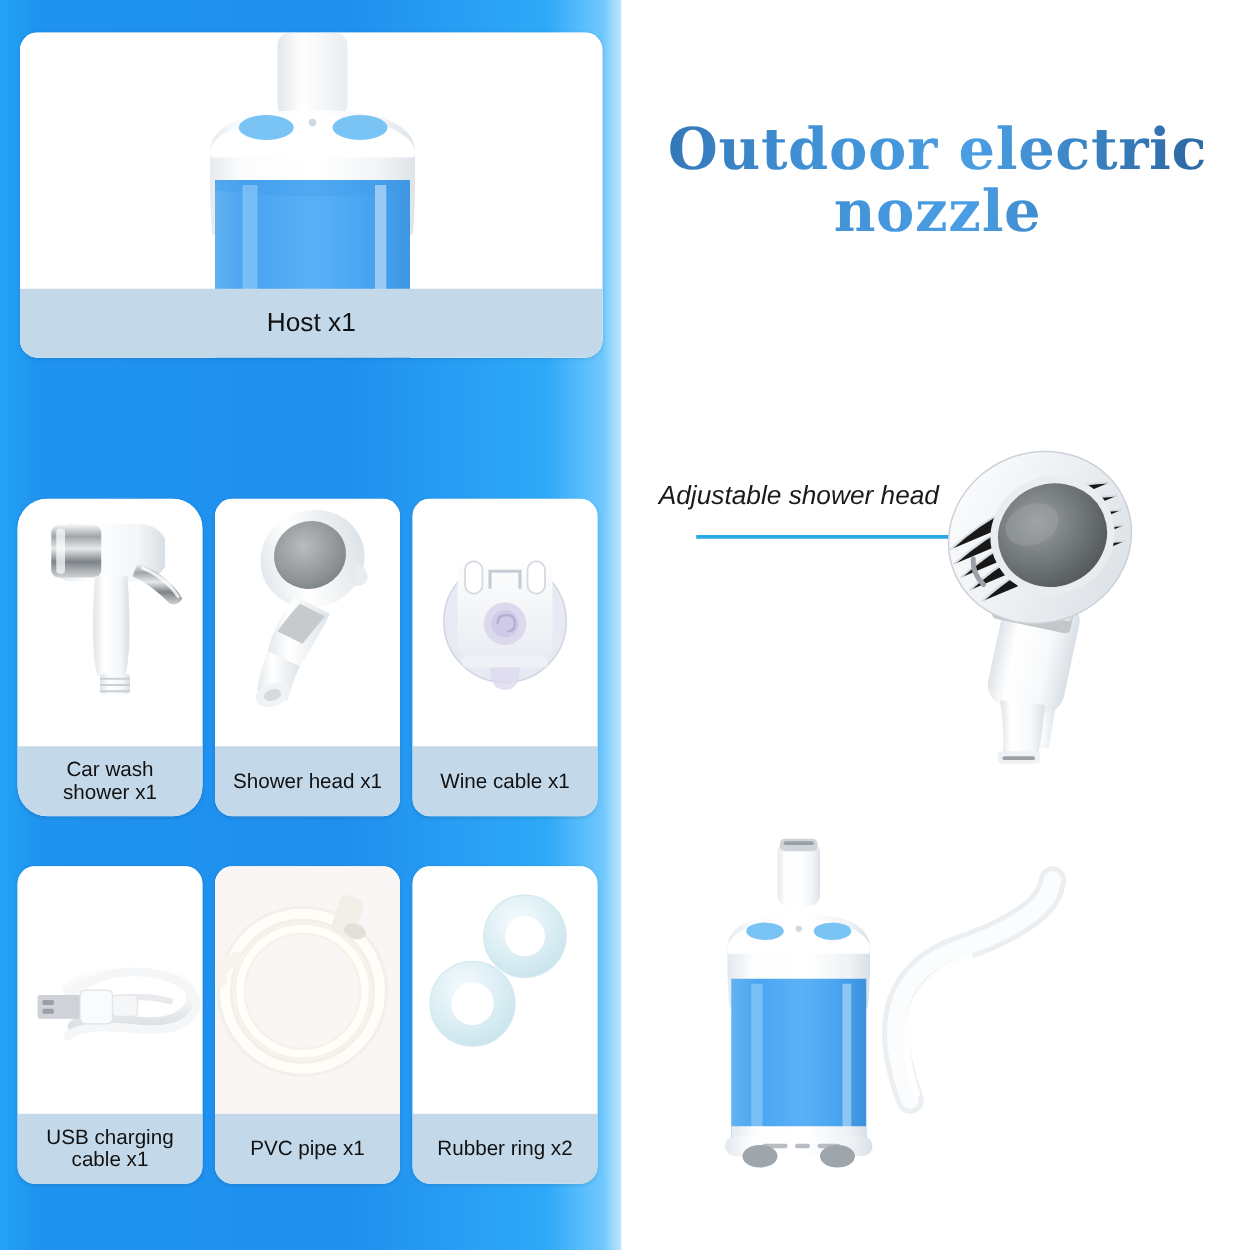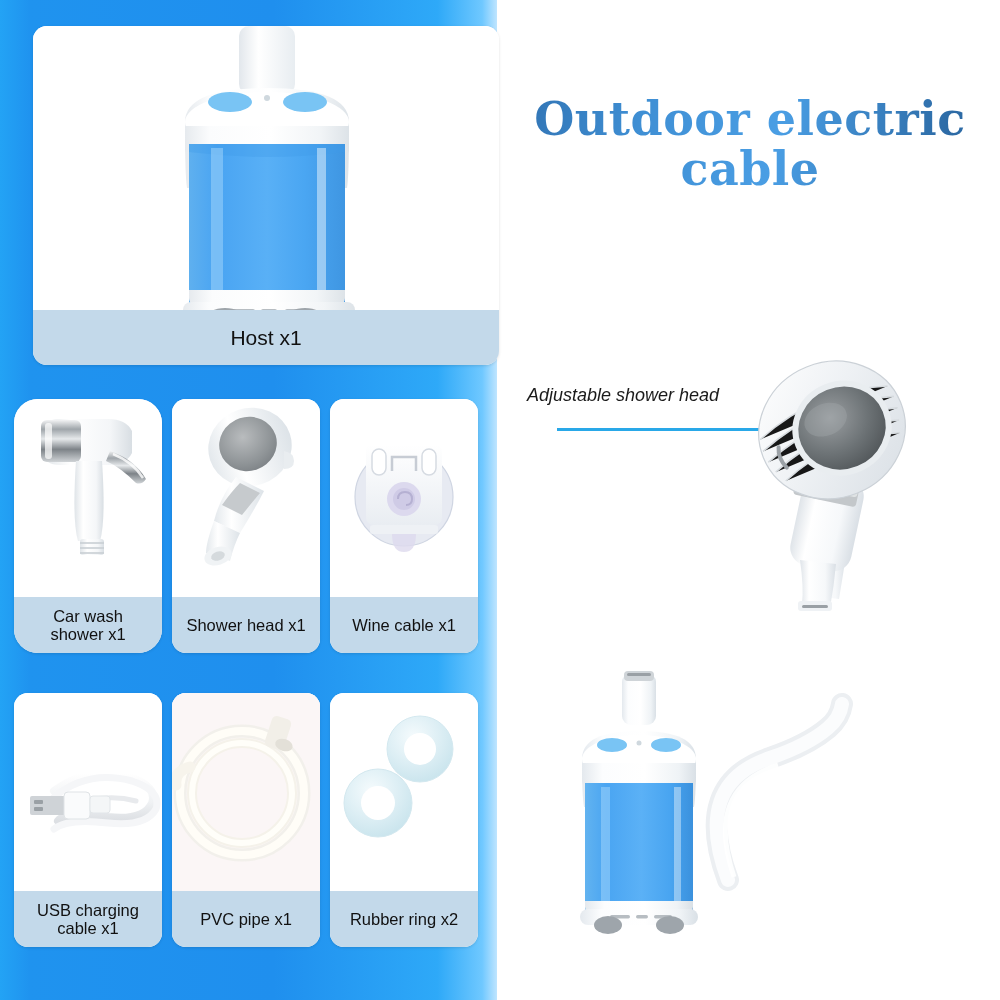--- a/index.html
+++ b/index.html
@@ -26,21 +26,21 @@
   .photo { position: absolute; left:0; top:0; right:0; background:#fff; overflow:hidden; }
   .caption {
     position: absolute; left: 0; right: 0; bottom: 0;
     background: #c3d9ea;
     display: flex; align-items: center; justify-content: center;
     text-align: center;
     color: #111; line-height: 1.12;
   }
 
   
-  #cell-host { left: 16px; top: 26px; width: 466px; height: 339px; margin-left: 17px; }
+  #cell-host { left: 16px; top: 26px; width: 466px; height: 260px; }
   #cell-host .photo { height: 293px; }
   #cell-host .caption { height: 55px; font-size: 21px; }
 
   
   .cell-sm { width: 148px; height: 254px; }
   #cell-carwash { left: 14px;  top: 399px; border-radius: 24px; }
   #cell-showerhead { left: 172px; top: 399px; border-radius: 14px; }
   #cell-winerack  { left: 330px; top: 399px; }
   #cell-usb  { left: 14px;  top: 693px; }
   #cell-pvc  { left: 172px; top: 693px; }
@@ -60,21 +60,21 @@
     background: linear-gradient(100deg,#2f6fae 0%, #3f8fd4 28%, #4a9ee4 55%, #2d6ba6 88%);
     -webkit-background-clip: text; background-clip: text;
     color: transparent; -webkit-text-fill-color: transparent;
     text-shadow: none;
   }
   #title .line2 { display:block; }
 
   #callout-label {
     position: absolute; left: 527px; top: 385px;
     font-family: "Liberation Sans", sans-serif;
-    font-style: italic; font-size: 18px; color: #1a1a1a;
+    font-style: italic; font-size: 21px; color: #1a1a1a;
     white-space: nowrap;
   }
   #callout-line {
     position: absolute; left: 557px; top: 428px; width: 300px; height: 3px;
     background: #29a8e8;
   }
   #callout-dot {
     position: absolute; left: 845px; top: 422px; width: 17px; height: 17px;
     border-radius: 50%; background: #2fa6e6;
   }
@@ -324,21 +324,21 @@
         </svg>
       </div>
       <div class="caption">
         <span>Rubber ring x2</span>
       </div>
     </div>
   </div>
 
   <div id="title">
     <span>Outdoor electric</span>
-    <span class="line2">cable</span>
+    <span class="line2">nozzle</span>
   </div>
 
   <div id="callout-label">Adjustable shower head</div>
   <div id="callout-line"></div>
   <div id="callout-dot"></div>
 
   <div id="main-photo">
     <svg viewBox="0 0 420 620" width="420" height="620">
       <defs>
         <linearGradient id="hwhite" x1="0" y1="0" x2="1" y2="0">

